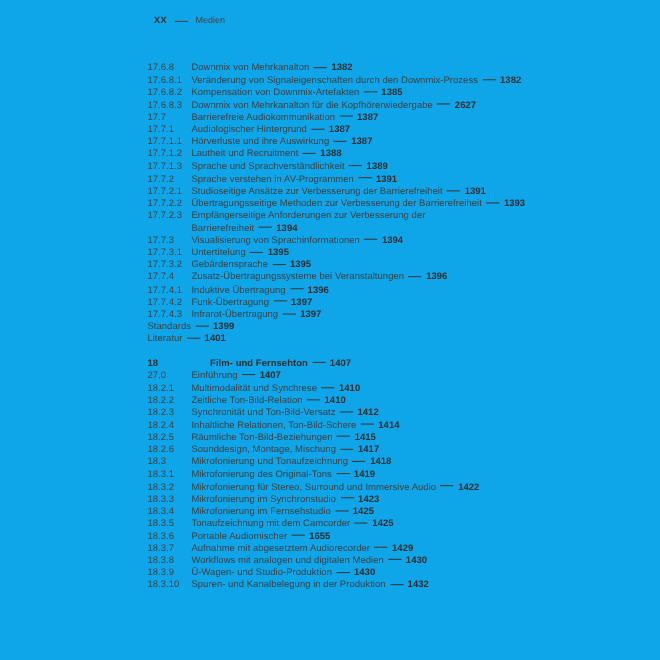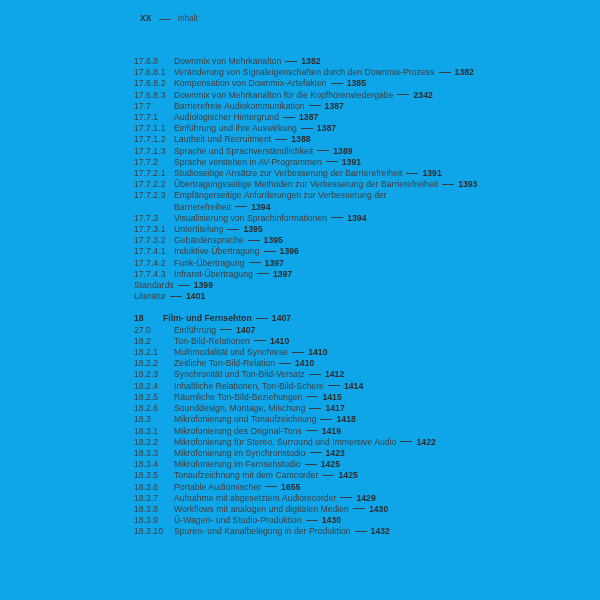--- a/index.html
+++ b/index.html
@@ -22,66 +22,66 @@
   
   .toc{
     position:absolute;left:134px;top:56px;width:448px;
     font-size:8.6px;line-height:11.2px;letter-spacing:.05px;
   }
   .row{display:flex;align-items:flex-start;justify-content:center;}
   .num{flex:0 0 40px;}
   .body{flex:1 1 auto;}
   .row.chapter{font-weight:700;color:#2d2d2d;}
   .row.chapter .num{flex:0 0 29px;}
-  .gap-before{margin-top:11px;}
+  .gap-before{margin-top:11px;gap:28px;}
   .dash{
     display:inline-block;width:12px;height:1px;background:#3c3c3c;
     vertical-align:2.5px;margin:0 4px;
   }
   .page-num{font-weight:700;color:#2d2d2d;}
 </style>
 </head>
 <body>
 
 <div class="page">
 
   <div class="page-header">
     <span class="folio">XX</span>
     <span class="hdash"></span>
-    <span class="running-title">Inhalt</span>
+    <span class="running-title">Medien</span>
   </div>
 
   <div class="toc" id="toc-list">
       <div class="row">
         <span class="num">17.6.8</span>
         <span class="body"><span class="title">Downmix von Mehrkanalton</span><span class="dash"></span><span class="page-num">1382</span></span>
       </div>
       <div class="row">
         <span class="num">17.6.8.1</span>
         <span class="body"><span class="title">Veränderung von Signaleigenschaften durch den Downmix-Prozess</span><span class="dash"></span><span class="page-num">1382</span></span>
       </div>
       <div class="row">
         <span class="num">17.6.8.2</span>
         <span class="body"><span class="title">Kompensation von Downmix-Artefakten</span><span class="dash"></span><span class="page-num">1385</span></span>
       </div>
       <div class="row">
         <span class="num">17.6.8.3</span>
-        <span class="body"><span class="title">Downmix von Mehrkanalton für die Kopfhörerwiedergabe</span><span class="dash"></span><span class="page-num">2342</span></span>
+        <span class="body"><span class="title">Downmix von Mehrkanalton für die Kopfhörerwiedergabe</span><span class="dash"></span><span class="page-num">2627</span></span>
       </div>
       <div class="row">
         <span class="num">17.7</span>
         <span class="body"><span class="title">Barrierefreie Audiokommunikation</span><span class="dash"></span><span class="page-num">1387</span></span>
       </div>
       <div class="row">
         <span class="num">17.7.1</span>
         <span class="body"><span class="title">Audiologischer Hintergrund</span><span class="dash"></span><span class="page-num">1387</span></span>
       </div>
       <div class="row">
         <span class="num">17.7.1.1</span>
-        <span class="body"><span class="title">Einführung und ihre Auswirkung</span><span class="dash"></span><span class="page-num">1387</span></span>
+        <span class="body"><span class="title">Hörverluste und ihre Auswirkung</span><span class="dash"></span><span class="page-num">1387</span></span>
       </div>
       <div class="row">
         <span class="num">17.7.1.2</span>
         <span class="body"><span class="title">Lautheit und Recruitment</span><span class="dash"></span><span class="page-num">1388</span></span>
       </div>
       <div class="row">
         <span class="num">17.7.1.3</span>
         <span class="body"><span class="title">Sprache und Sprachverständlichkeit</span><span class="dash"></span><span class="page-num">1389</span></span>
       </div>
       <div class="row">
@@ -104,20 +104,24 @@
         <span class="num">17.7.3</span>
         <span class="body"><span class="title">Visualisierung von Sprachinformationen</span><span class="dash"></span><span class="page-num">1394</span></span>
       </div>
       <div class="row">
         <span class="num">17.7.3.1</span>
         <span class="body"><span class="title">Untertitelung</span><span class="dash"></span><span class="page-num">1395</span></span>
       </div>
       <div class="row">
         <span class="num">17.7.3.2</span>
         <span class="body"><span class="title">Gebärdensprache</span><span class="dash"></span><span class="page-num">1395</span></span>
+      </div>
+      <div class="row">
+        <span class="num">17.7.4</span>
+        <span class="body"><span class="title">Zusatz-Übertragungssysteme bei Veranstaltungen</span><span class="dash"></span><span class="page-num">1396</span></span>
       </div>
       <div class="row">
         <span class="num">17.7.4.1</span>
         <span class="body"><span class="title">Induktive Übertragung</span><span class="dash"></span><span class="page-num">1396</span></span>
       </div>
       <div class="row">
         <span class="num">17.7.4.2</span>
         <span class="body"><span class="title">Funk-Übertragung</span><span class="dash"></span><span class="page-num">1397</span></span>
       </div>
       <div class="row">
@@ -132,24 +136,20 @@
       </div>
       <div class="row chapter gap-before">
         <span class="num">18</span>
         <span class="body"><span class="title">Film- und Fernsehton</span><span class="dash"></span><span class="page-num">1407</span></span>
       </div>
       <div class="row">
         <span class="num">27.0</span>
         <span class="body"><span class="title">Einführung</span><span class="dash"></span><span class="page-num">1407</span></span>
       </div>
       <div class="row">
-        <span class="num">18.2</span>
-        <span class="body"><span class="title">Ton-Bild-Relationen</span><span class="dash"></span><span class="page-num">1410</span></span>
-      </div>
-      <div class="row">
         <span class="num">18.2.1</span>
         <span class="body"><span class="title">Multimodalität und Synchrese</span><span class="dash"></span><span class="page-num">1410</span></span>
       </div>
       <div class="row">
         <span class="num">18.2.2</span>
         <span class="body"><span class="title">Zeitliche Ton-Bild-Relation</span><span class="dash"></span><span class="page-num">1410</span></span>
       </div>
       <div class="row">
         <span class="num">18.2.3</span>
         <span class="body"><span class="title">Synchronität und Ton-Bild-Versatz</span><span class="dash"></span><span class="page-num">1412</span></span>

